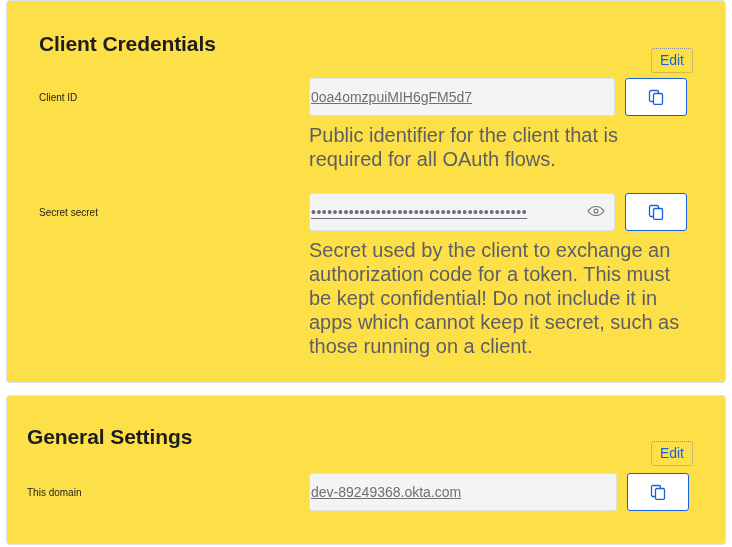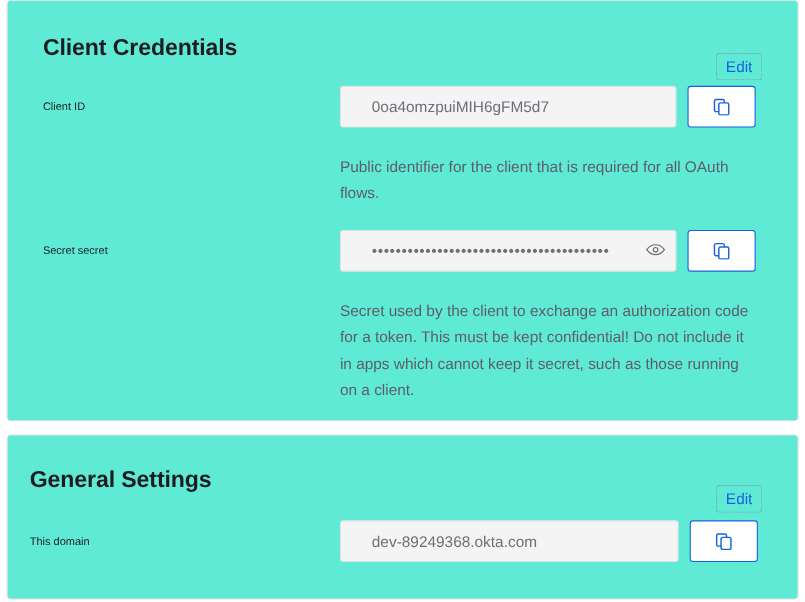--- a/index.html
+++ b/index.html
@@ -19,21 +19,21 @@
     width: 732px;
     height: 547px;
     background: #ffffff;
     box-sizing: border-box;
     padding: 0 6px;
   }
 
   .card {
     border: 1px solid #dfe1e2;
     border-radius: 4px;
-    background: #5eead4;
+    background: #fde047;
     box-sizing: border-box;
     margin-bottom: 12px;
   }
   .card-1 { height: 383px; }
   .card-2 { height: 150px; }
 
   .card-header {
     display: flex;
     align-items: flex-start;
     justify-content: space-between;
@@ -95,23 +95,24 @@
   .text-input {
     flex: 1 1 auto;
     height: 38px;
     box-sizing: border-box;
     border: 1px solid #dfe1e2;
     border-radius: 3px;
     background: #f4f4f4;
     color: #6e6e78;
     font-size: 14px;
     font-family: "Liberation Sans", sans-serif;
-    padding: 0 28px;
+    padding: 0 1px;
     outline: none;
     min-width: 0;
+    text-decoration: underline;
   }
   .secret-wrap {
     position: relative;
     flex: 1 1 auto;
     display: flex;
     min-width: 0;
   }
   .secret-wrap .text-input {
     padding-right: 34px;
     letter-spacing: 0.5px;
@@ -142,24 +143,24 @@
     background: #ffffff;
     display: flex;
     align-items: center;
     justify-content: center;
     cursor: pointer;
     padding: 0;
   }
   .copy-btn svg { display: block; }
 
   .help-text {
-    font-size: 14px;
+    font-size: 20px;
     line-height: 24px;
     color: #5e5e68;
-    margin-top: 23px;
+    margin-top: 7px;
     max-width: 378px;
   }
 </style>
 </head>
 <body>
 
 <div class="page">
 
   <section class="card card-1">
     <div class="card-header">

